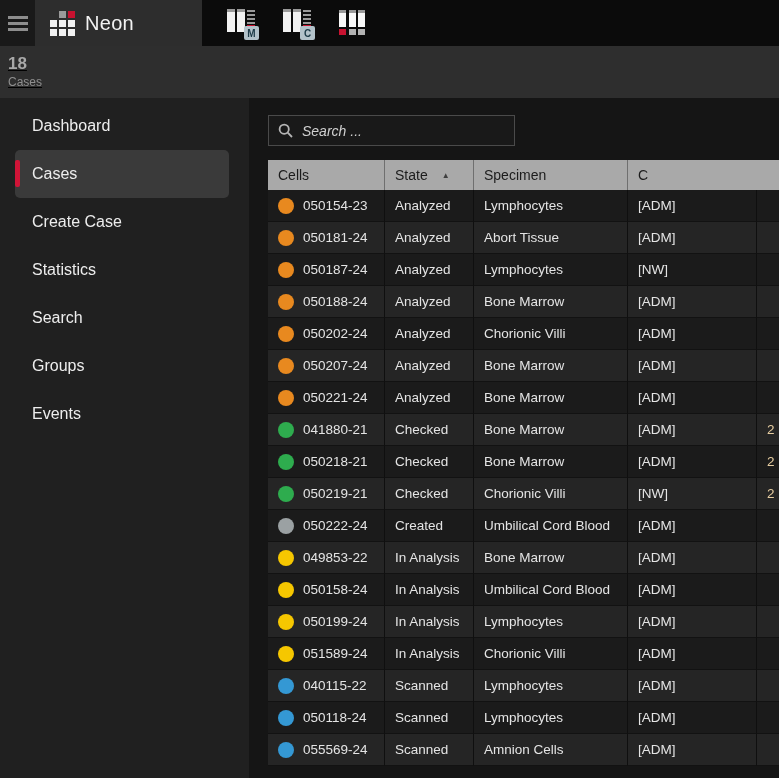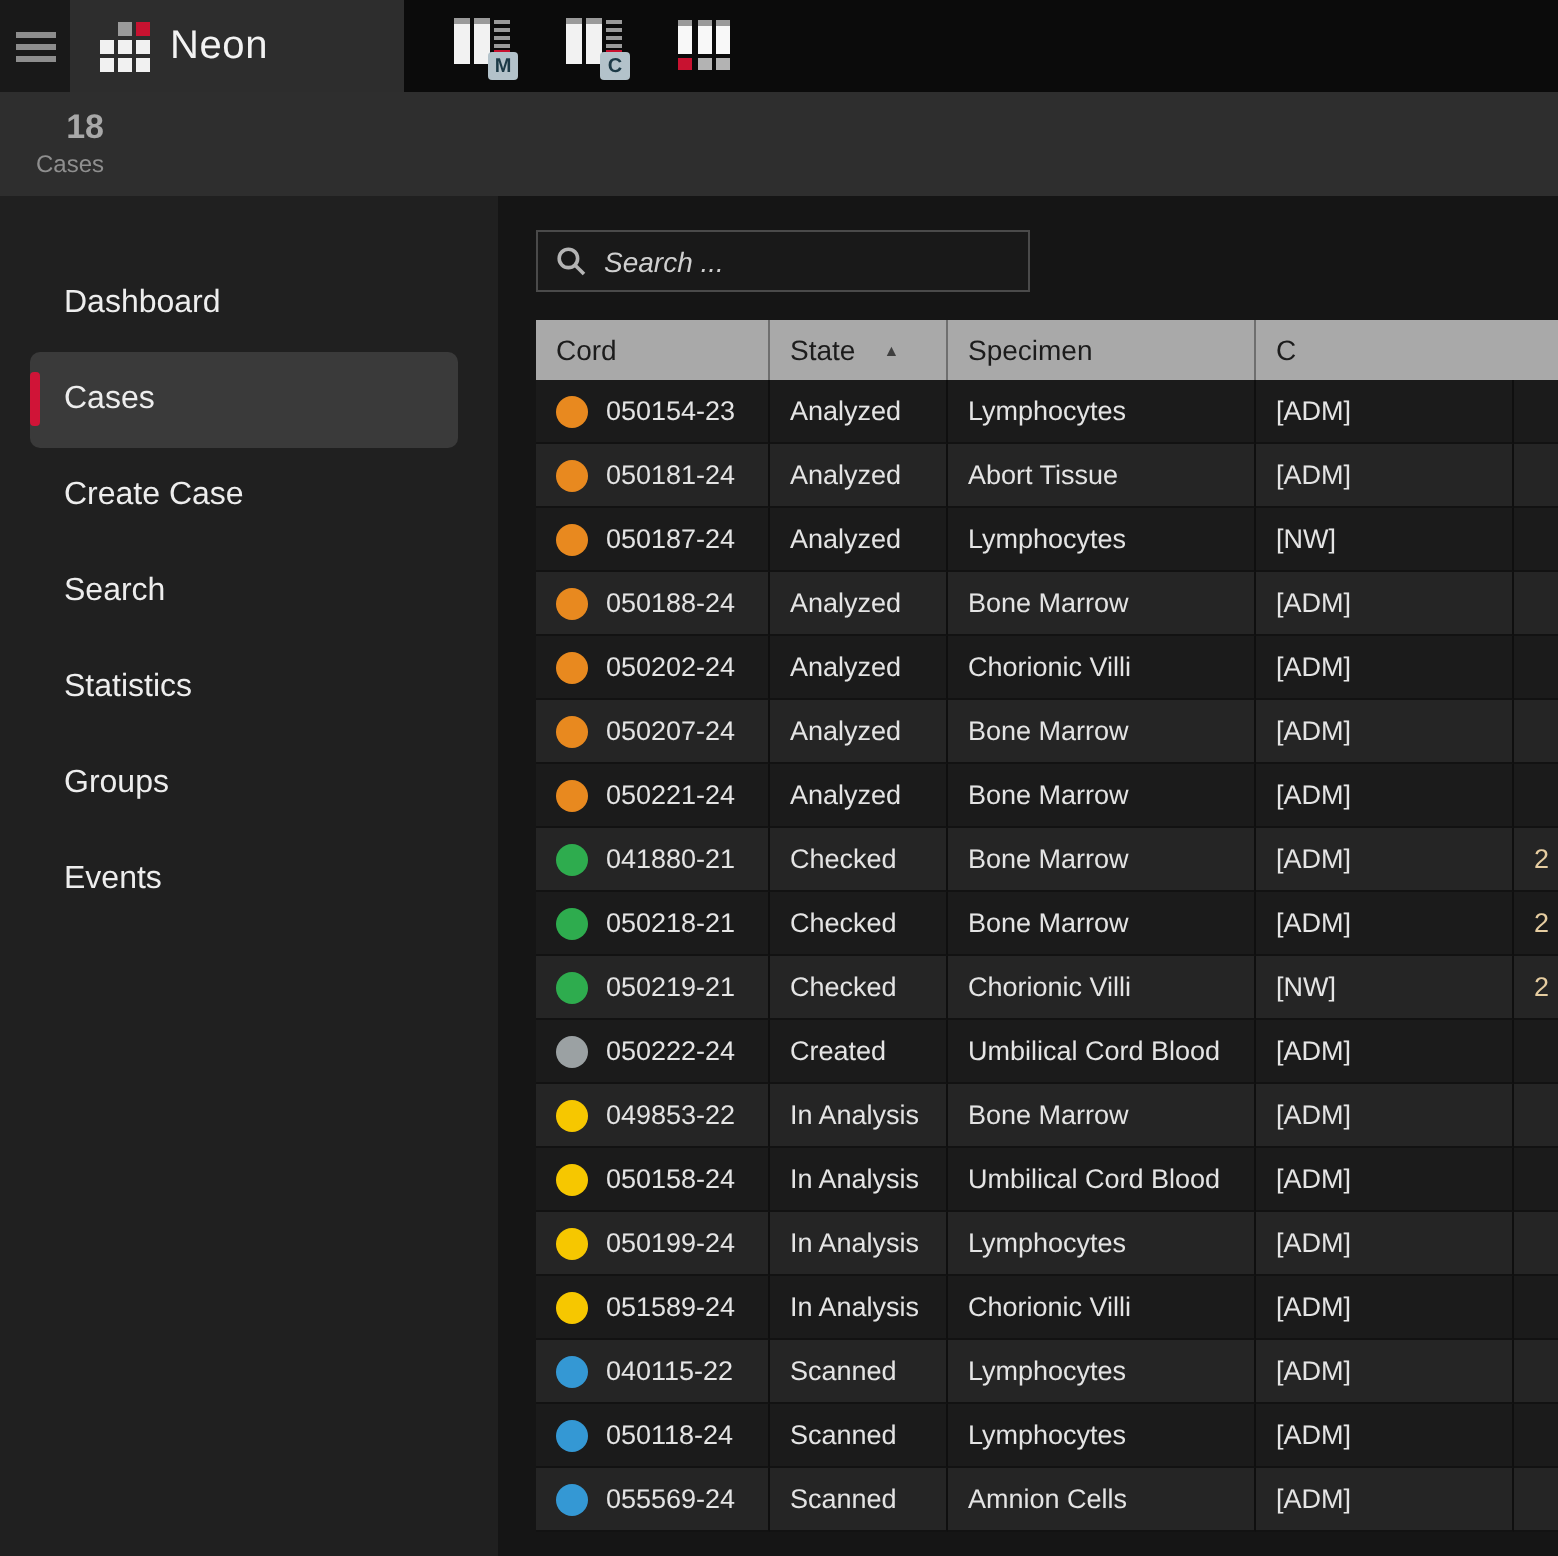--- a/index.html
+++ b/index.html
@@ -36,27 +36,27 @@
   .gridicon3 .col { position:absolute; top:0; width:7px; height:17px;
                     background:linear-gradient(#9a9a9a 0 3px, #f8f8f8 3px); }
   .gridicon3 .c1 { left:0; } .gridicon3 .c2 { left:9.5px; } .gridicon3 .c3 { left:19px; }
   .gridicon3 .sq { position:absolute; top:19px; width:7px; height:6px; }
   .gridicon3 .s1 { left:0; background:#c81230; }
   .gridicon3 .s2 { left:9.5px; background:#b3b3b3; }
   .gridicon3 .s3 { left:19px; background:#b3b3b3; }
 
   
   .subbar { position:absolute; left:0; top:46px; width:779px; height:52px; background:#2e2e2e; }
-  .case-count { position:absolute; left:8px; top:7px; width:44px; text-align:right; }
+  .case-count { position:absolute; left:8px; top:7px; width:44px; text-align:left;text-decoration:underline; }
   .case-count .num { color:#a8a8a8; font-size:17px; font-weight:bold; line-height:22px; }
   .case-count .lbl { color:#8f8f8f; font-size:12px; line-height:14px; }
 
   
   .sidebar { position:absolute; left:0; top:98px; width:249px; height:680px; background:#202020;
-             padding-top:30px; }
+             padding-top:4px; }
   .side-item { position:relative; height:48px; margin:0 20px 0 15px; display:flex; align-items:center;
                border-radius:5px; cursor:pointer; }
   .side-item .pill-label { color:#ededed; font-size:16px; padding-left:17px; }
   .side-item.active { background:#3a3a3a; }
   .side-item.active::before { content:""; position:absolute; left:0; top:10px; width:5px; height:27px;
                background:#d01437; border-radius:2px; }
 
   
   .main { position:absolute; left:249px; top:98px; width:530px; height:680px; background:#151515;
           overflow:hidden; }
@@ -157,24 +157,24 @@
     <div class="side-item">
     <span class="pill-label">Dashboard</span>
   </div>
     <div class="side-item active">
     <span class="pill-label">Cases</span>
   </div>
     <div class="side-item">
     <span class="pill-label">Create Case</span>
   </div>
     <div class="side-item">
+    <span class="pill-label">Statistics</span>
+  </div>
+    <div class="side-item">
     <span class="pill-label">Search</span>
-  </div>
-    <div class="side-item">
-    <span class="pill-label">Statistics</span>
   </div>
     <div class="side-item">
     <span class="pill-label">Groups</span>
   </div>
     <div class="side-item">
     <span class="pill-label">Events</span>
   </div>
   </nav>
 
 <div class="main">
@@ -183,21 +183,21 @@
     <svg width="15" height="15" viewBox="0 0 15 15">
       <circle cx="6.2" cy="6.2" r="4.6" fill="none" stroke="#b5b5b5" stroke-width="1.8"></circle>
       <line x1="9.7" y1="9.7" x2="14" y2="14" stroke="#b5b5b5" stroke-width="1.8"></line>
     </svg>
     <input type="text" placeholder="Search ..." style="">
   </div>
 
   <div class="case-table">
     <div class="thead">
       <div class="th w-case">
-          <span>Cord</span>
+          <span>Cells</span>
         </div>
       <div class="th w-state">
           <span>State</span>
           <span class="sort-arrow">▲</span>
         </div>
       <div class="th w-spec">
           <span>Specimen</span>
         </div>
       <div class="th w-extra">
           <span>C</span>

